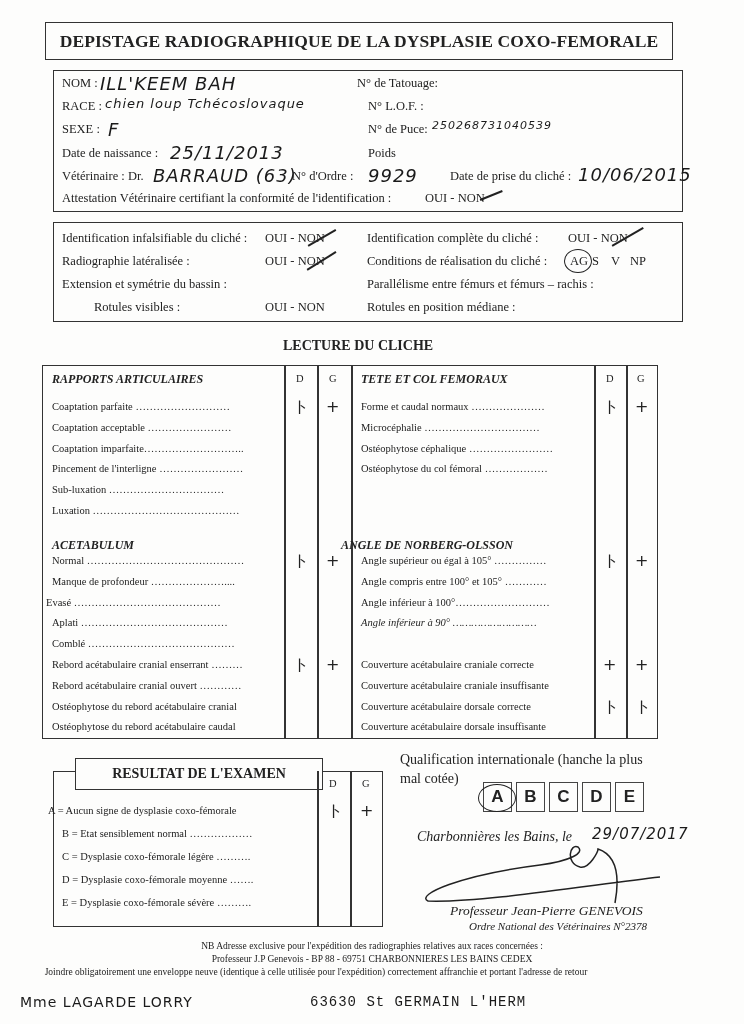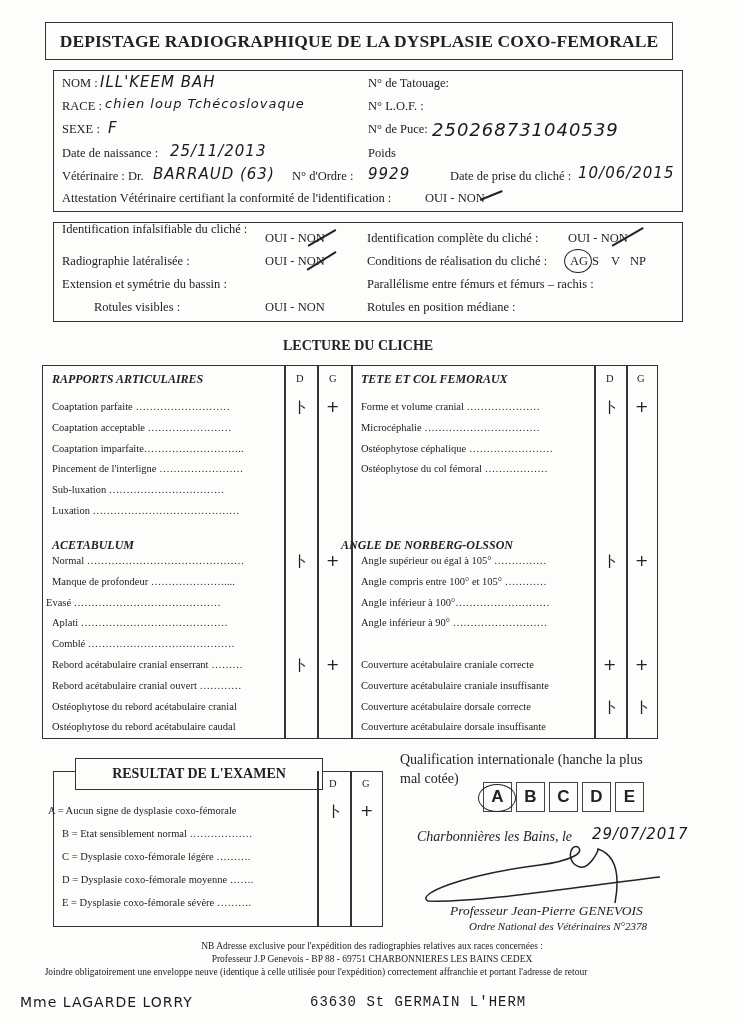--- a/index.html
+++ b/index.html
@@ -2,21 +2,21 @@
 <html><head>
 <meta charset="utf-8">
 <style>
   html, body { margin:0; padding:0; }
   body { width:744px; height:1024px; background:#fdfdfc; position:relative; overflow:hidden;
          font-family:"Liberation Serif", serif; color:#222; }
   .abs { position:absolute; }
   .box { position:absolute; border:1.5px solid #333; box-sizing:border-box; }
   .title-box { left:45px; top:22px; width:628px; height:38px; text-align:center; font-weight:bold; font-size:17.5px; line-height:36px; letter-spacing:0.1px; }
   .t { position:absolute; font-size:12.5px; white-space:nowrap; }
-  .hw { font-family:"DejaVu Sans", sans-serif; font-size:15px; color:#1a1a1a; letter-spacing:1px; font-style:italic; white-space:nowrap; position:absolute; }
+  .hw { font-family:"DejaVu Sans", sans-serif; font-size:18px; color:#1a1a1a; letter-spacing:1px; font-style:italic; white-space:nowrap; position:absolute; }
   .strike { position:absolute; height:1.5px; background:#222; transform-origin:left center; }
   .vline { position:absolute; width:1.5px; background:#333; }
   .hdr { font-style:italic; font-weight:bold; font-size:12px; }
   .mark { position:absolute; font-family:"DejaVu Sans", sans-serif; font-size:16px; color:#222; }
   .grade { position:absolute; width:29px; height:30px; border:1px solid #444; box-sizing:border-box; text-align:center; line-height:28px; font-family:"Liberation Sans", sans-serif; font-weight:bold; font-size:17px; }
   .circle { position:absolute; border:1.5px solid #222; border-radius:50%; }
   .small { font-size:10.5px; }
 </style>
 </head>
 <body>
@@ -33,30 +33,30 @@
 <span class="t" style="left:62px;top:146px;">Date de naissance :</span>
 <span class="hw" style="left:170px;top:142px;">25/11/2013</span>
 <span class="t" style="left:62px;top:169px;">Vétérinaire : Dr.</span>
 <span class="hw" style="left:153px;top:165px;">BARRAUD (63)</span>
 <span class="t" style="left:292px;top:169px;">N° d'Ordre :</span>
 <span class="hw" style="left:368px;top:165px;">9929</span>
 <span class="t" style="left:62px;top:191px;">Attestation Vétérinaire certifiant la conformité de l'identification :</span>
 <span class="t" style="left:425px;top:191px;">OUI  -  NON</span>
 <div class="strike" style="left:480px;top:199px;width:24px;transform:rotate(-22deg);"></div>
 
-<span class="t" style="left:368px;top:76px;">N° de Tatouage:</span>
+<span class="t" style="left:357px;top:76px;">N° de Tatouage:</span>
 <span class="t" style="left:368px;top:99px;">N° L.O.F. :</span>
 <span class="t" style="left:368px;top:122px;">N° de Puce:</span>
-<span class="hw" style="left:432px;top:119px;font-size:18px;">250268731040539</span>
+<span class="hw" style="left:432px;top:119px;font-size:11px;">250268731040539</span>
 <span class="t" style="left:368px;top:146px;">Poids</span>
 <span class="t" style="left:450px;top:169px;">Date de prise du cliché :</span>
 <span class="hw" style="left:578px;top:164px;">10/06/2015</span>
 
 <div class="box" style="left:53px;top:222px;width:630px;height:100px;"></div>
-<span class="t" style="left:62px;top:222px;text-align:right;">Identification infalsifiable du cliché :</span>
+<span class="t" style="left:62px;top:231px;text-align:right;">Identification infalsifiable du cliché :</span>
 <span class="t" style="left:265px;top:231px;">OUI  -  NON</span>
 <div class="strike" style="left:308px;top:245px;width:32px;transform:rotate(-30deg);"></div>
 <span class="t" style="left:62px;top:254px;">Radiographie latéralisée :</span>
 <span class="t" style="left:265px;top:254px;">OUI  -  NON</span>
 <div class="strike" style="left:307px;top:269px;width:34px;transform:rotate(-32deg);"></div>
 <span class="t" style="left:62px;top:277px;">Extension et symétrie du bassin :</span>
 <span class="t" style="left:62px;top:300px;margin-left:32px;">Rotules visibles :</span>
 <span class="t" style="left:265px;top:300px;">OUI  -  NON</span>
 
 <span class="t" style="left:367px;top:231px;">Identification complète du cliché :</span>
@@ -160,21 +160,21 @@
       <span class="mark" style="left: 326px; top: 696.6px;"></span>
     </div>
     <div>
       <span class="t small" style="left: 52px; top: 721.4px;">Ostéophytose du rebord acétabulaire caudal</span>
       <span class="mark" style="left: 293px; top: 717.4px;"></span>
       <span class="mark" style="left: 326px; top: 717.4px;"></span>
     </div>
   </div>
 <div id="right-rows">
     <div>
-      <span class="t small" style="left: 361px; top: 401px;">Forme et volume cranial …………………</span>
+      <span class="t small" style="left: 361px; top: 401px;">Forme et caudal normaux …………………</span>
       <span class="mark" style="left: 603px; top: 397px;">ト</span>
       <span class="mark" style="left: 635px; top: 397px;">+</span>
     </div>
     <div>
       <span class="t small" style="left: 361px; top: 421.8px;">Microcéphalie ……………………………</span>
       <span class="mark" style="left: 603px; top: 417.8px;"></span>
       <span class="mark" style="left: 635px; top: 417.8px;"></span>
     </div>
     <div>
       <span class="t small" style="left: 361px; top: 442.6px;">Ostéophytose céphalique ……………………</span>
@@ -196,21 +196,21 @@
       <span class="t small" style="left: 361px; top: 575.8px;">Angle compris entre 100° et 105° …………</span>
       <span class="mark" style="left: 603px; top: 571.8px;"></span>
       <span class="mark" style="left: 635px; top: 571.8px;"></span>
     </div>
     <div>
       <span class="t small" style="left: 361px; top: 596.6px;">Angle inférieur à 100°………………………</span>
       <span class="mark" style="left: 603px; top: 592.6px;"></span>
       <span class="mark" style="left: 635px; top: 592.6px;"></span>
     </div>
     <div>
-      <span class="t small" style="left: 361px; top: 617.4px;">Angle inférieur à 90° ………………………</span>
+      <span class="t small" style="left: 361px; top: 617.4px; font-style: italic;">Angle inférieur à 90° ………………………</span>
       <span class="mark" style="left: 603px; top: 613.4px;"></span>
       <span class="mark" style="left: 635px; top: 613.4px;"></span>
     </div>
     <div>
       <span class="t small" style="left: 361px; top: 659px;">Couverture acétabulaire craniale correcte</span>
       <span class="mark" style="left: 603px; top: 655px;">+</span>
       <span class="mark" style="left: 635px; top: 655px;">+</span>
     </div>
     <div>
       <span class="t small" style="left: 361px; top: 679.8px;">Couverture acétabulaire craniale insuffisante</span>

